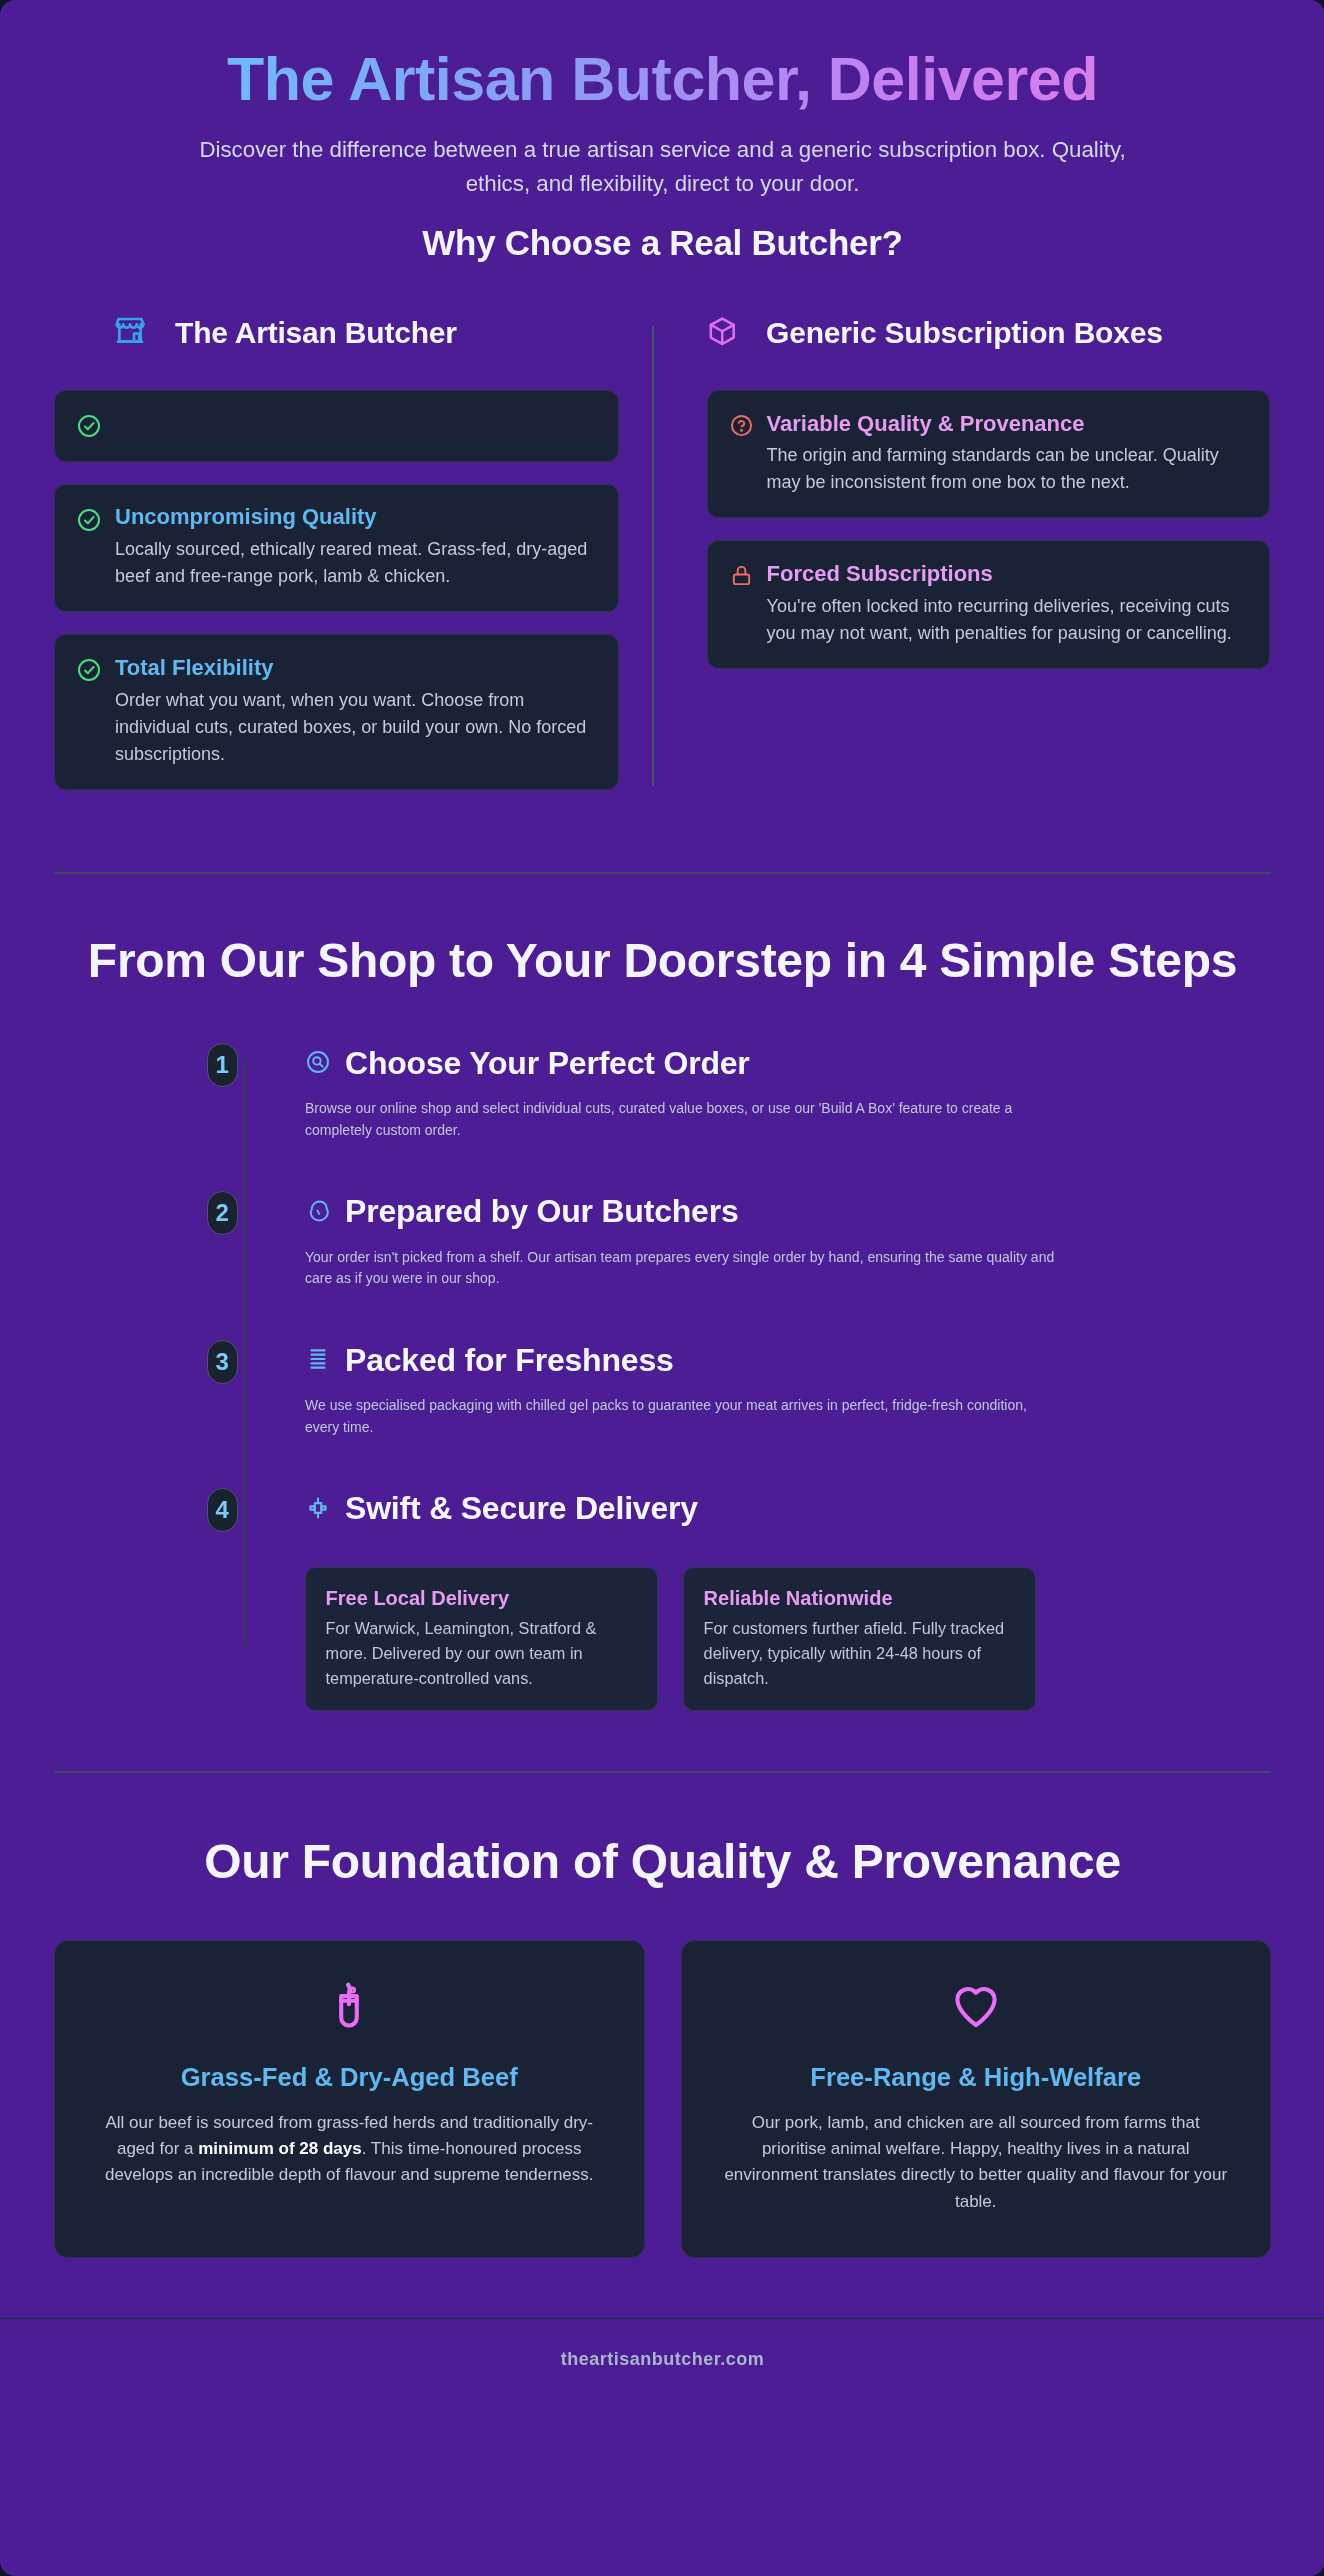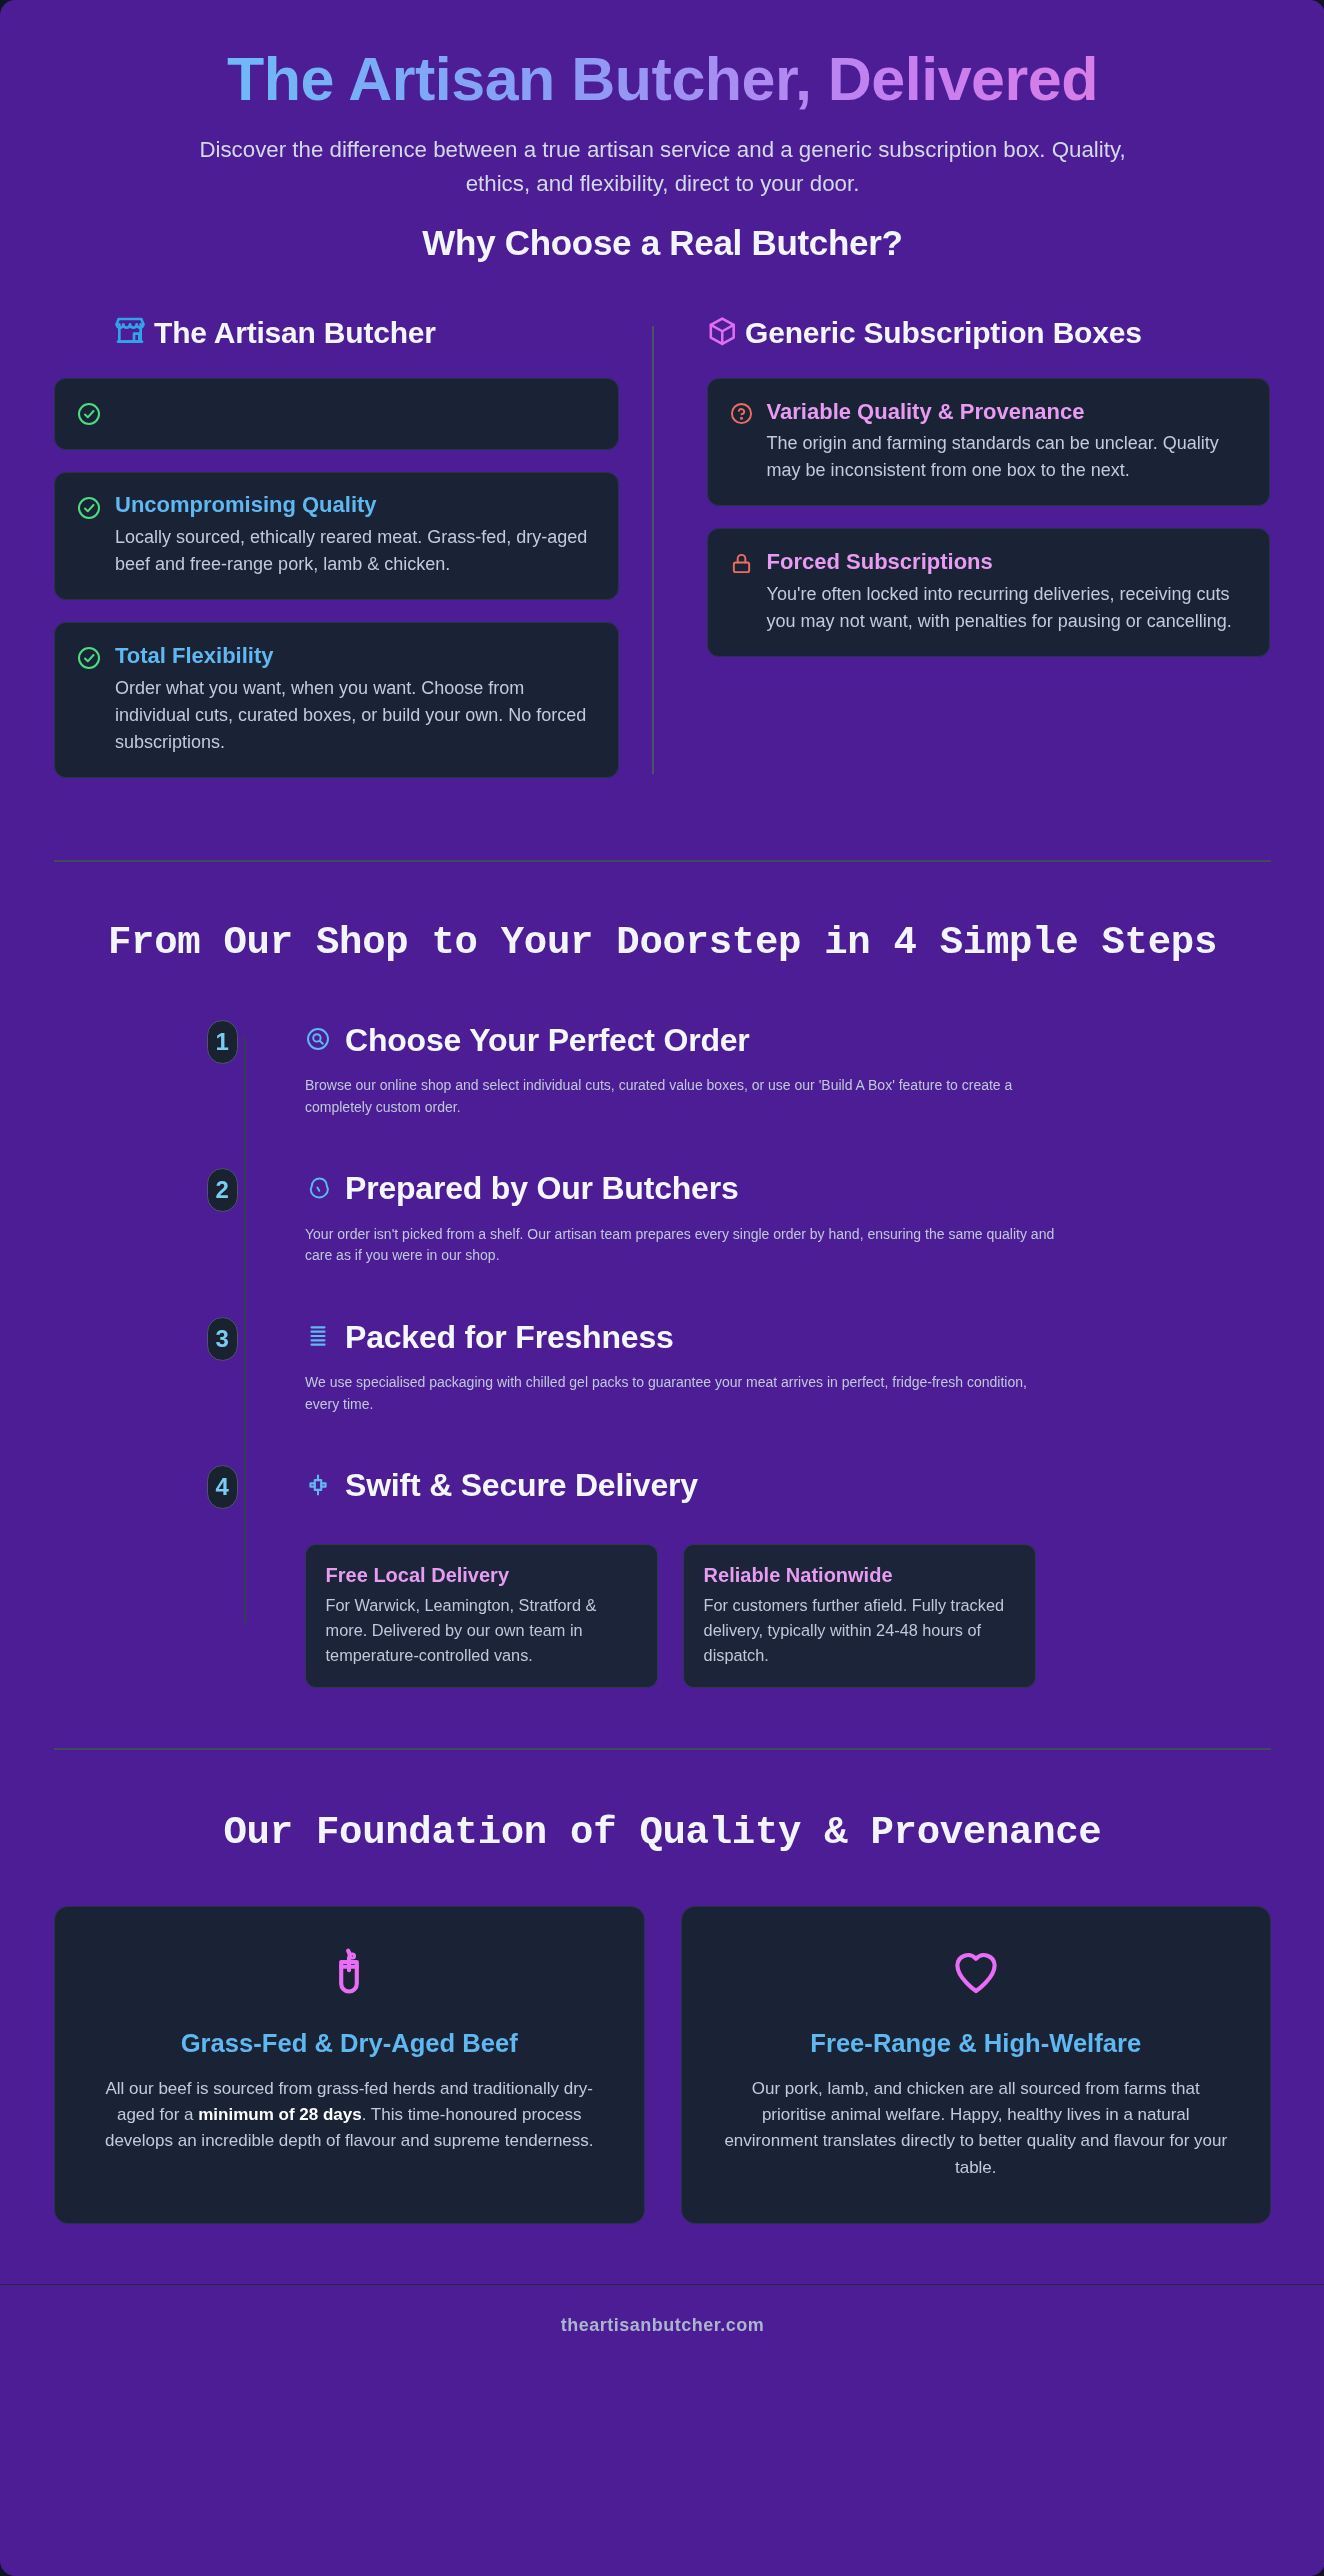--- a/index.html
+++ b/index.html
@@ -48,41 +48,41 @@
 
   
   .sec-title{
     text-align:center;
     font-size:35px;
     font-weight:700;
     color:#f2f6fc;
     margin:0;
     letter-spacing:-0.3px;
   }
-  .sec-title.big{font-size:39px;font-family:Liberation Mono, monospace;}
+  .sec-title.big{font-size:48px;}
 
   
   .compare-wrap{margin-top:52px;position:relative;display:flex;align-items:flex-start;}
   .col{box-sizing:border-box;}
   .col-left{width:598px;padding-right:33px;}
   .col-div{
     width:1.6px;
     align-self:stretch;
     background:#46536b;
     margin-top:11px;
     margin-bottom:26px;
     flex:0 0 1.6px;
   }
   .col-right{width:616px;padding-left:53px;box-sizing:border-box;}
 
   .col-head{
     display:flex;
     align-items:center;
-    gap:8px;
-    margin-bottom:28px;
+    gap:29px;
+    margin-bottom:40px;
     padding-left:60px;
     text-align:center;
   }
   .col-right .col-head{padding-left:0;}
   .col-head h3{
     margin:0;
     font-size:30px;
     font-weight:700;
     color:#f3f6fb;
     line-height:1.18;

